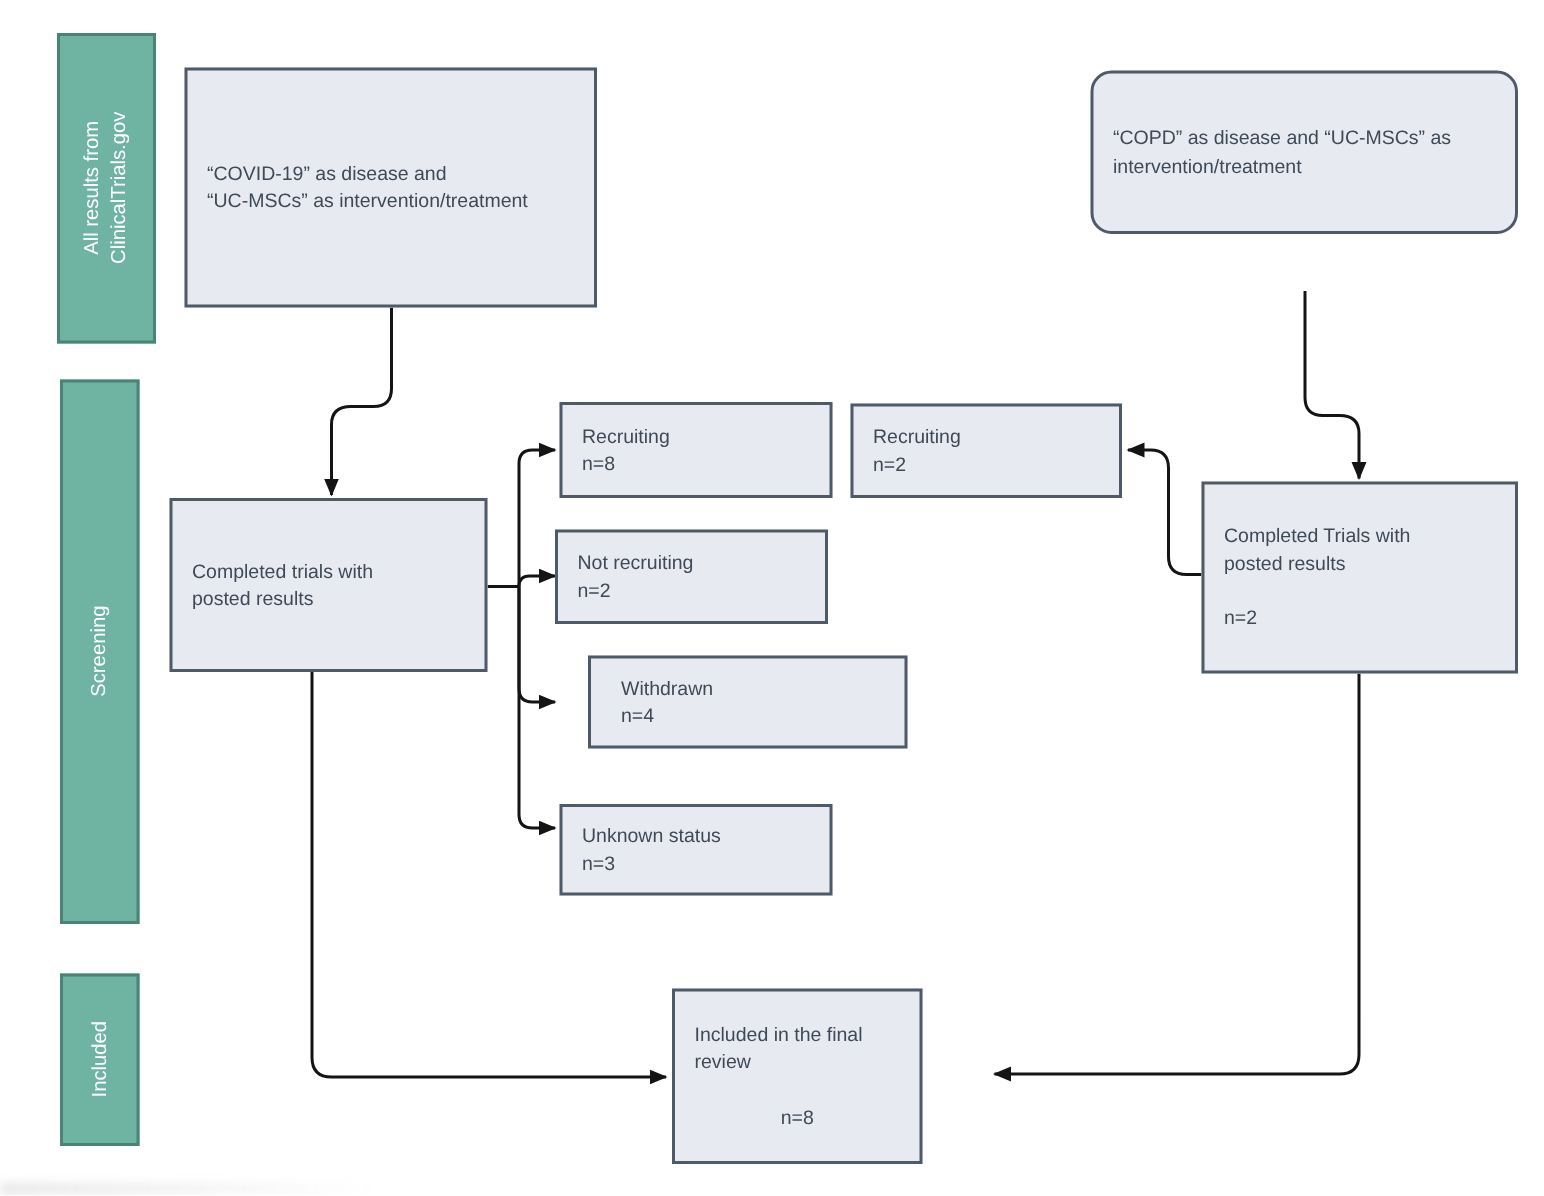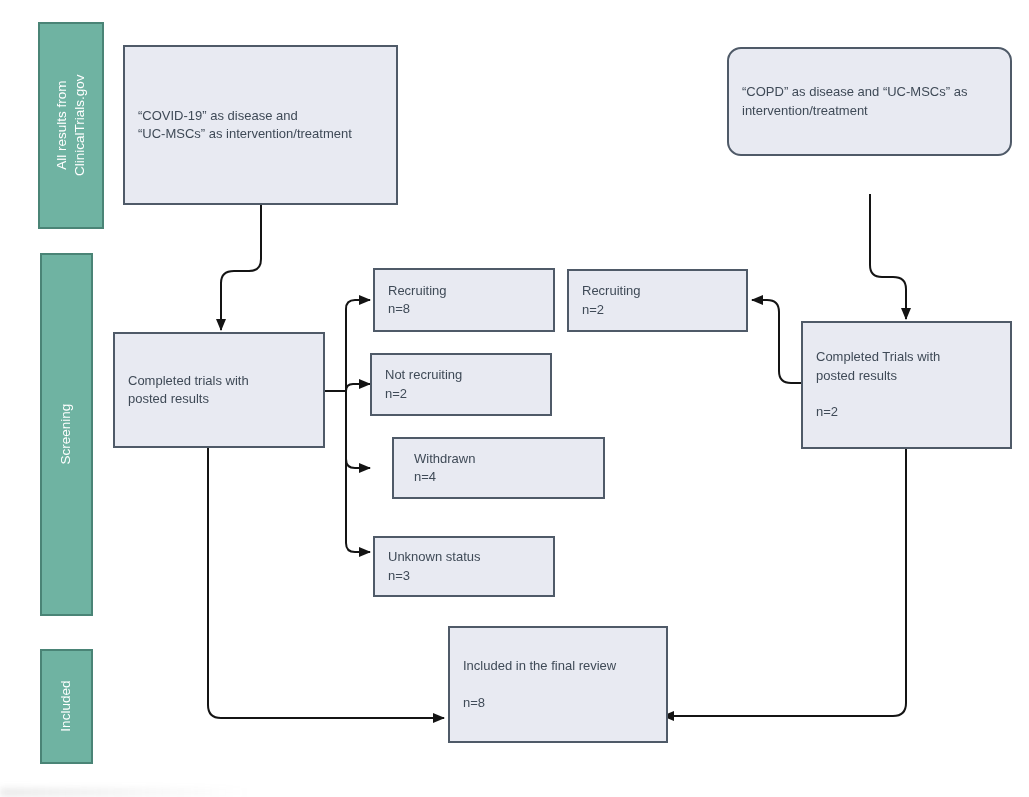--- a/index.html
+++ b/index.html
@@ -60,21 +60,21 @@
 
   #node-covid{left:123px;top:45px;width:275px;height:160px;}
   #node-copd{left:727px;top:47px;width:285px;height:109px;border-radius:14px;}
   #node-completed-covid{left:113px;top:332px;width:212px;height:116px;}
   #node-recruiting-covid{left:373px;top:268px;width:182px;height:64px;}
   #node-not-recruiting{left:370px;top:353px;width:182px;height:63px;}
   #node-withdrawn{left:392px;top:437px;width:213px;height:62px;padding-left:20px;}
   #node-unknown{left:373px;top:536px;width:182px;height:61px;}
   #node-recruiting-copd{left:567px;top:269px;width:181px;height:63px;}
   #node-completed-copd{left:801px;top:321px;width:211px;height:128px;}
-  #node-included{left:448px;top:626px;width:220px;height:117px;}
+  #node-included{left:448px;top:659px;width:167px;height:117px;align-items:center;}
 
   .page-shadow{
     position:absolute;left:0;bottom:0;width:250px;height:9px;
     background:linear-gradient(90deg, rgba(110,110,110,0.14), rgba(110,110,110,0));
     filter:blur(3px);
   }
 </style>
 </head>
 <body>
 

